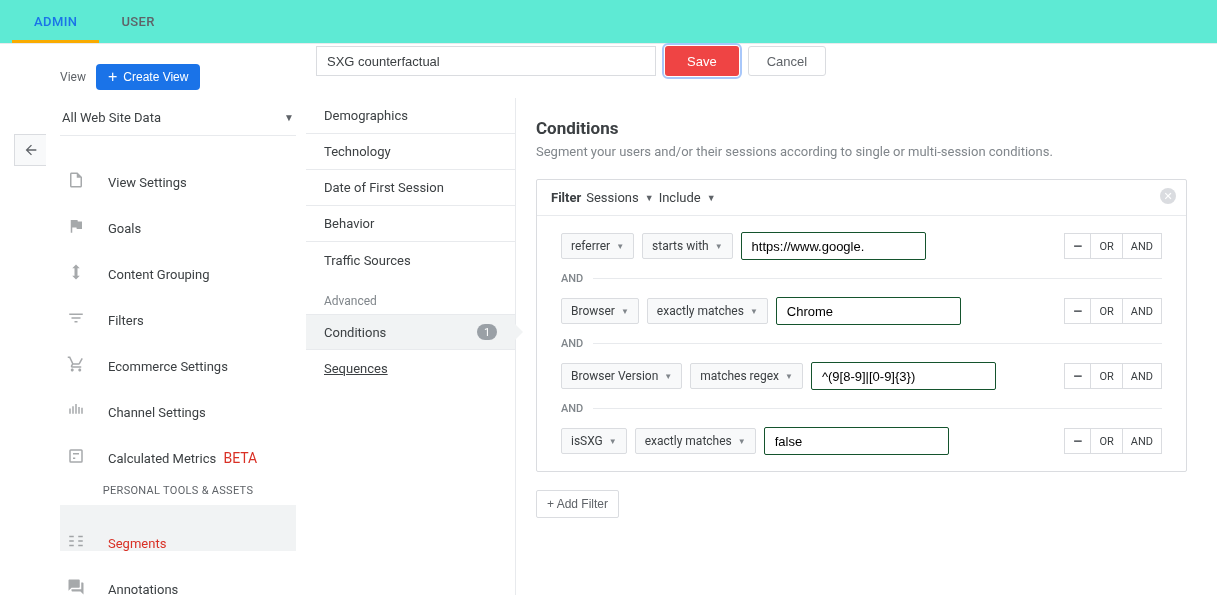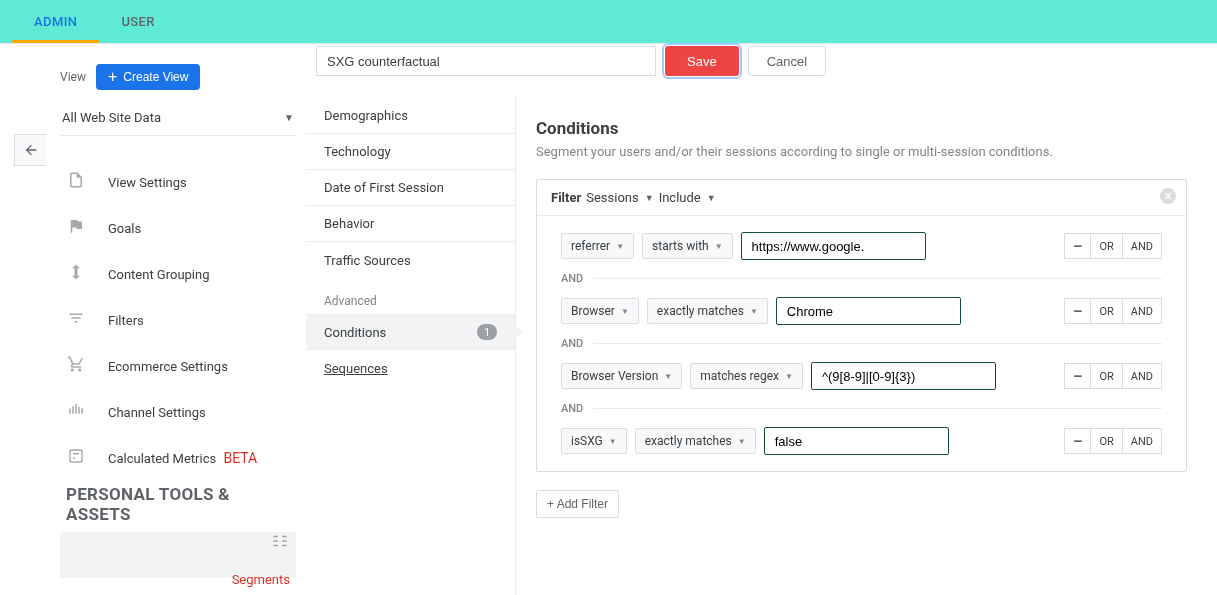--- a/index.html
+++ b/index.html
@@ -17,25 +17,25 @@
   .sidebar { width: 260px; padding: 20px 10px 0 14px; }
   .view-row { display: flex; align-items: center; gap: 10px; margin-bottom: 14px; }
   .view-label { font-size: 12px; color: #5f6368; }
   .create-view-btn { display: flex; align-items: center; gap: 6px; background: #1a73e8; color: #fff; border: none; border-radius: 4px; font-size: 12px; font-weight: 500; padding: 6px 12px; cursor: pointer; }
   .plus-icon { font-size: 16px; line-height: 14px; }
   
   .data-select { display: flex; justify-content: space-between; align-items: center; font-size: 13px; color: #3c4043; padding: 6px 2px 10px 2px; border-bottom: 1px solid #e8eaed; cursor: pointer; margin-bottom: 8px; }
   .data-select .caret { font-size: 10px; color: #5f6368; }
   
   .nav-item { display: flex; align-items: flex-end; gap: 22px; height: 46px; padding: 0 6px; font-size: 13px; color: #3c4043; cursor: pointer; }
-  .nav-item.active { background: #f1f3f4; flex-direction: column; }
+  .nav-item.active { background: #f1f3f4; }
   .nav-item.active .nav-text { color: #d93025; }
   .nav-icon { width: 20px; height: 20px; display: flex; align-items: center; justify-content: center; opacity: 0.55; }
   .beta { color: #d93025; font-size: 14px; margin-left: 4px; font-weight: 400; }
-  .section-header { font-size: 17px; font-weight: 700; color: #5f6368; letter-spacing: 0.3px; padding: 18px 6px 8px; }
+  .section-header { font-size: 11px; font-weight: 400; color: #5f6368; letter-spacing: 0.3px; padding: 18px 6px 8px; text-align: center; }
   
   .middle-panel { width: 210px; border-right: 1px solid #e8eaed; padding-top: 65px; }
   .mp-item { display: flex; justify-content: space-between; align-items: center; height: 36px; padding: 0 18px; font-size: 13px; color: #3c4043; cursor: pointer; border-bottom: 1px solid #e8eaed; }
   .mp-item.selected { background: #f1f3f4; position: relative; }
   .mp-item.selected::after { content: ''; position: absolute; right: -8px; top: 50%; transform: translateY(-50%); width: 0; height: 0; border-top: 8px solid transparent; border-bottom: 8px solid transparent; border-left: 8px solid #f1f3f4; }
   .mp-section { font-size: 12px; color: #80868b; padding: 16px 18px 6px; }
   .mp-badge { background: #9aa0a6; color: #fff; border-radius: 10px; font-size: 11px; width: 20px; height: 16px; display: flex; align-items: center; justify-content: center; }
   
   .main { flex: 1; padding: 20px 10px 20px 0; }
   

